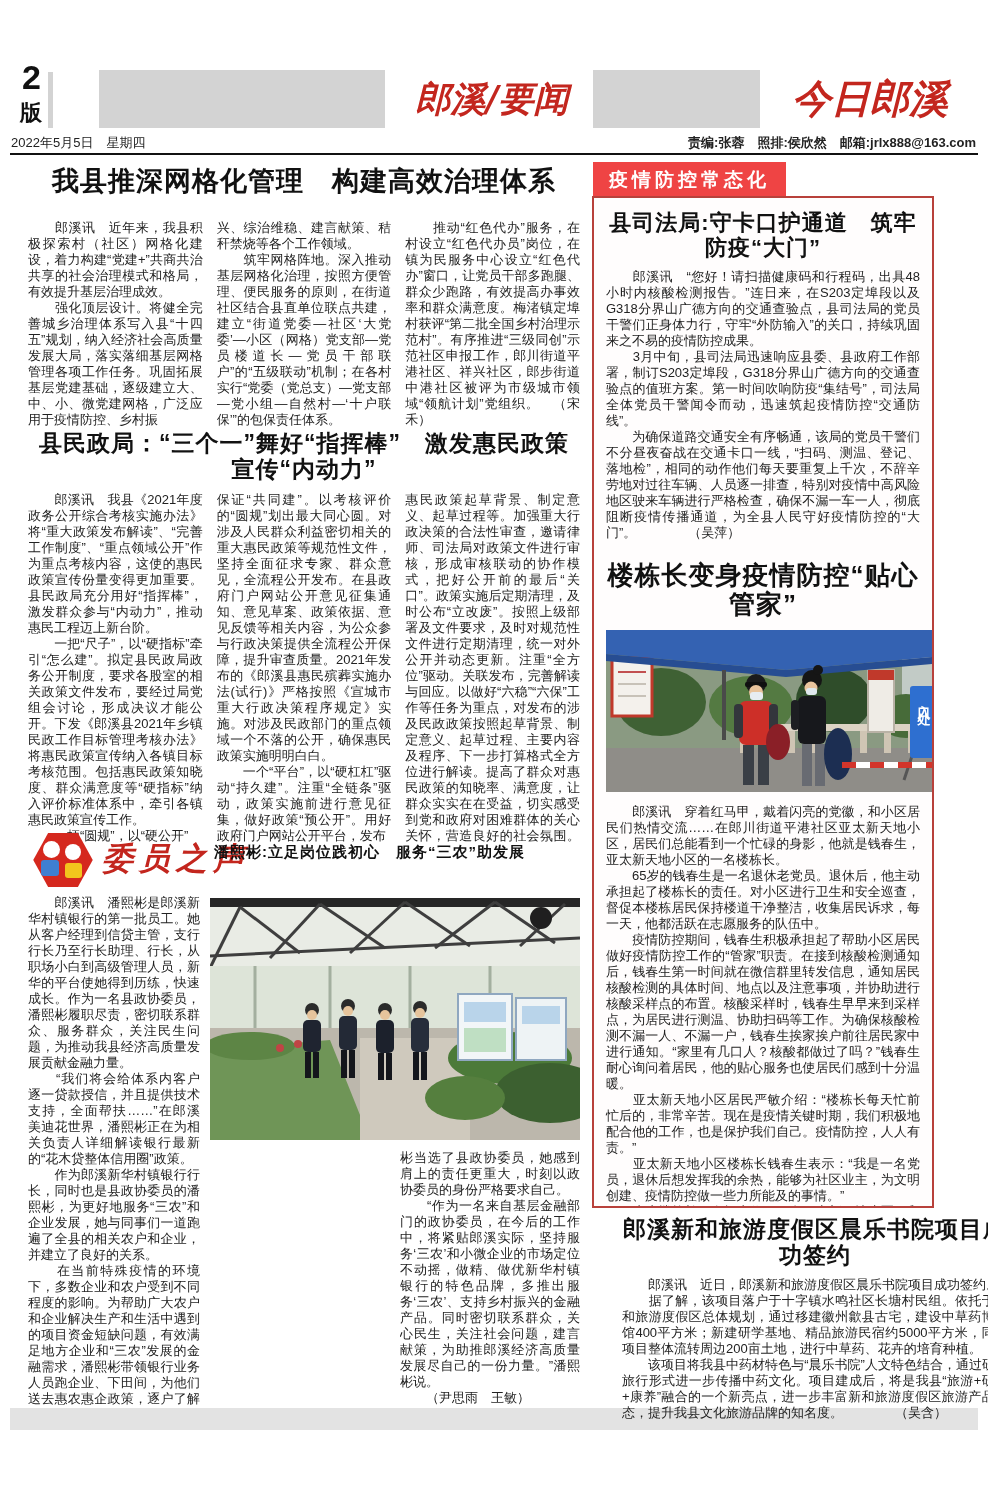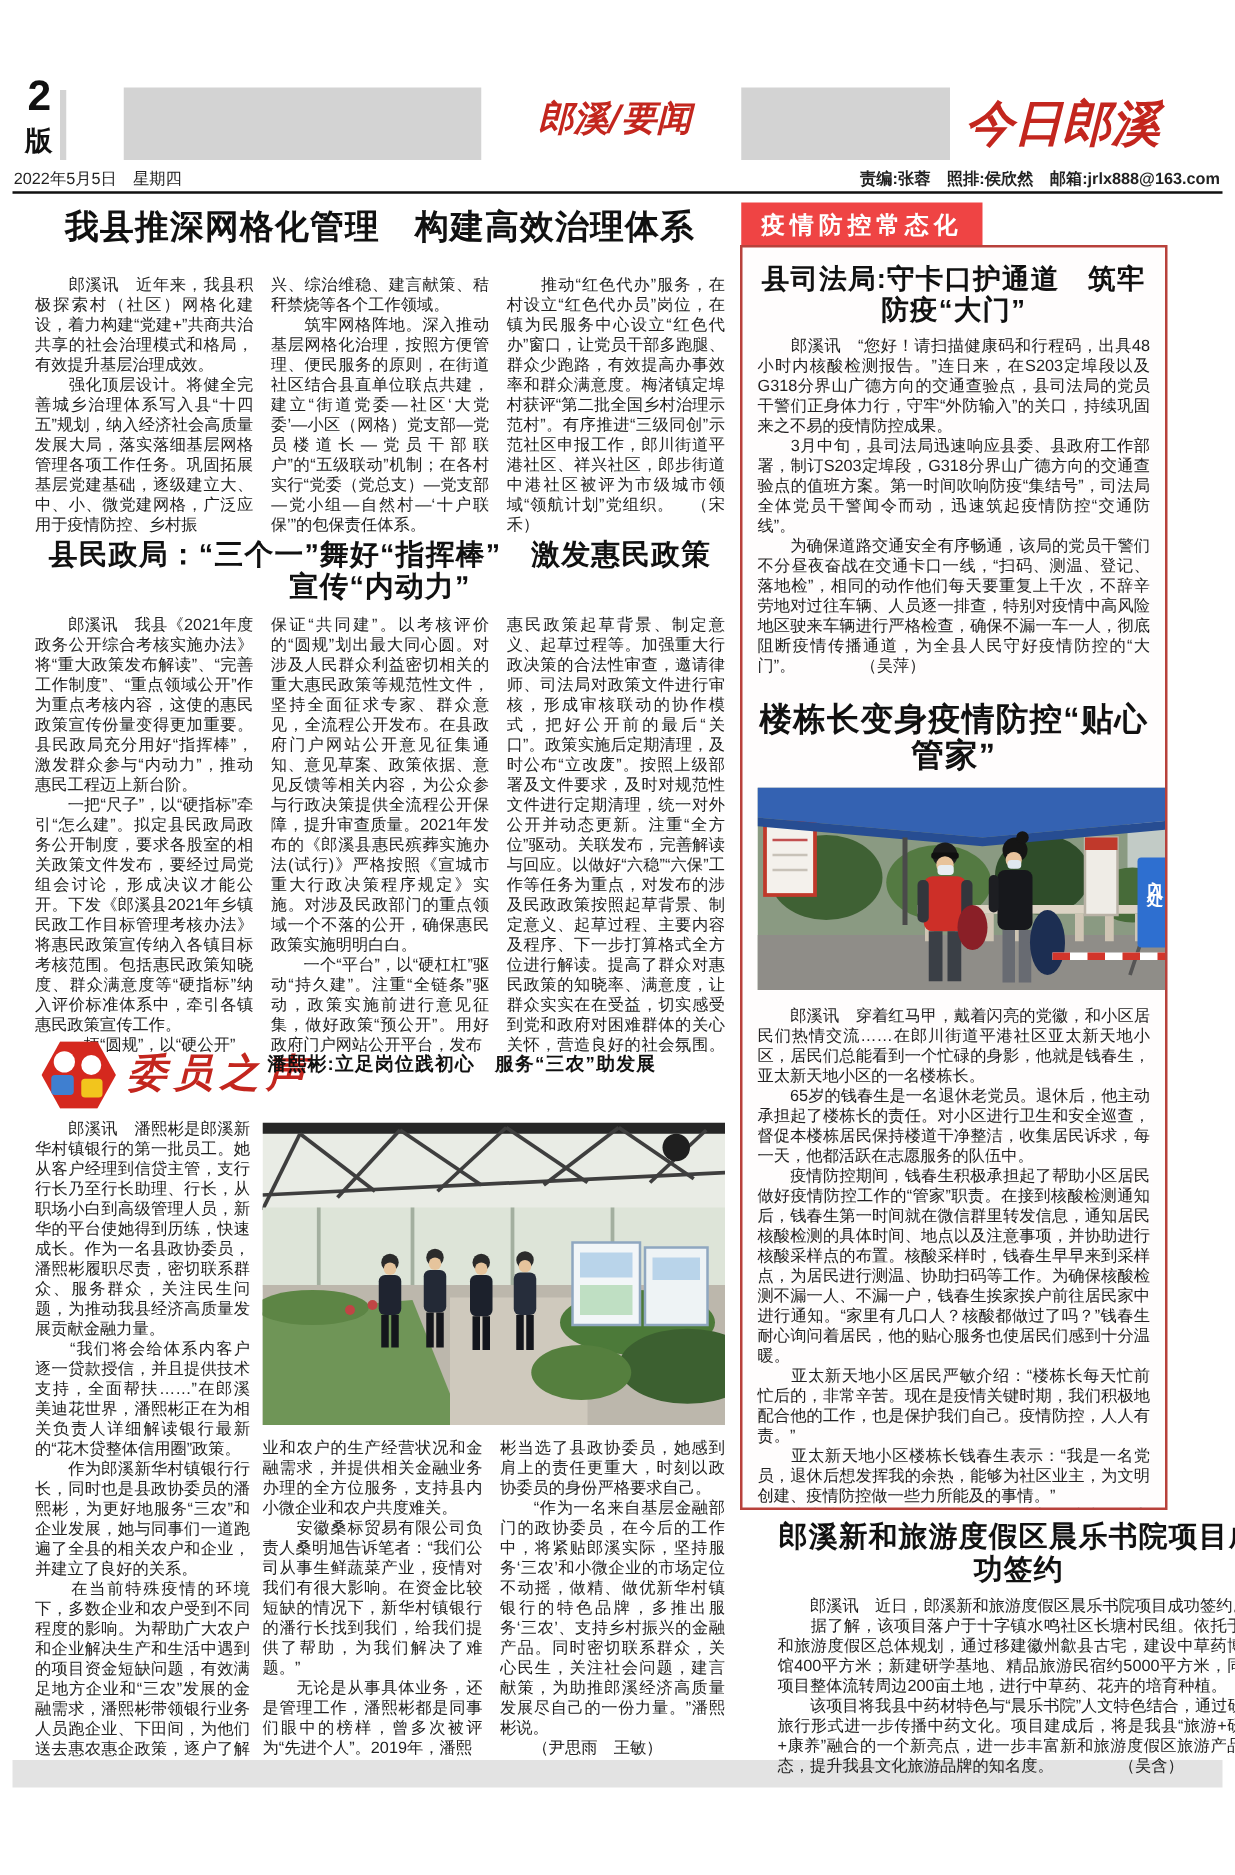--- a/index.html
+++ b/index.html
@@ -26,23 +26,23 @@
 <body>
 
 <div class="page">
 
   <div class="abs" style="left:10px;top:1408px;width:968px;height:22px;background:#e3e3e3;"></div>
 
   <div class="abs" style="left:22px;top:58px;font-size:34px;font-weight:bold;color:#111;">2</div>
   <div class="abs" style="left:20px;top:98px;font-size:22px;font-weight:bold;color:#111;">版</div>
   <div class="abs gray" style="left:48px;top:72px;width:5px;height:56px;"></div>
   <div class="abs gray" style="left:99px;top:70px;width:286px;height:58px;"></div>
-  <div class="abs masthead" style="left:396px;top:76px;width:192px;font-size:28px;text-align:center;">郎溪/要闻</div>
+  <div class="abs masthead" style="left:396px;top:76px;width:192px;font-size:35px;text-align:center;">郎溪/要闻</div>
   <div class="abs gray" style="left:593px;top:70px;width:167px;height:58px;"></div>
-  <div class="abs masthead" style="left:772px;top:72px;width:196px;font-size:39px;">今日郎溪</div>
+  <div class="abs masthead" style="left:772px;top:72px;width:196px;font-size:39px;text-align:center;">今日郎溪</div>
   <div class="abs dateline" style="left:11px;top:134px;">2022年5月5日　星期四</div>
   <div class="abs dateline" style="right:12px;top:134px;font-weight:bold;">责编:张蓉　照排:侯欣然　邮箱:jrlx888@163.com</div>
   <div class="abs rule" style="left:10px;top:153px;width:968px;height:2px;"></div>
 
   <div class="abs" style="left:28px;top:166px;width:552px;">
     <div class="headline" style="font-size:27px;">我县推深网格化管理　构建高效治理体系</div>
     <div class="cols" style="margin-top:23px;height:224px;justify-content:center;">
       <div class="col flow lbody">　　郎溪讯　近年来，我县积极探索村（社区）网格化建设，着力构建“党建+”共商共治共享的社会治理模式和格局，有效提升基层治理成效。
 　　强化顶层设计。将健全完善城乡治理体系写入县“十四五”规划，纳入经济社会高质量发展大局，落实落细基层网格管理各项工作任务。巩固拓展基层党建基础，逐级建立大、中、小、微党建网格，广泛应用于疫情防控、乡村振</div>
       <div class="col flow lbody">兴、综治维稳、建言献策、秸秆禁烧等各个工作领域。
@@ -147,23 +147,20 @@
             <circle cx="210" cy="110" r="7" fill="#2b2b2b"></circle>
             <circle cx="210" cy="115" r="5" fill="#e6c49c"></circle>
             <rect x="201" y="120" width="18" height="34" rx="5" fill="#262d3b"></rect>
             <rect x="203" y="154" width="6" height="28" fill="#14161c"></rect>
             <rect x="211" y="154" width="6" height="28" fill="#14161c"></rect>
           </g>
       </g>
     </svg>
   </div>
 
-  <div class="abs flow lbody" style="left:210px;top:1150px;width:176px;height:256px;overflow:hidden;">业和农户的生产经营状况和金融需求，并提供相关金融业务办理的全方位服务，支持县内小微企业和农户共度难关。
-　　安徽桑标贸易有限公司负责人桑明旭告诉笔者：“我们公司从事生鲜蔬菜产业，疫情对我们有很大影响。在资金比较短缺的情况下，新华村镇银行的潘行长找到我们，给我们提供了帮助，为我们解决了难题。”
-　　无论是从事具体业务，还是管理工作，潘熙彬都是同事们眼中的榜样，曾多次被评为“先进个人”。2019年，潘熙</div>
   <div class="abs flow lbody" style="left:400px;top:1150px;width:180px;height:256px;overflow:hidden;">彬当选了县政协委员，她感到肩上的责任更重大，时刻以政协委员的身份严格要求自己。
 　　“作为一名来自基层金融部门的政协委员，在今后的工作中，将紧贴郎溪实际，坚持服务‘三农’和小微企业的市场定位不动摇，做精、做优新华村镇银行的特色品牌，多推出服务‘三农’、支持乡村振兴的金融产品。同时密切联系群众，关心民生，关注社会问题，建言献策，为助推郎溪经济高质量发展尽自己的一份力量。”潘熙彬说。
 　　（尹思雨　王敏）</div>
 
   <div class="abs banner" style="left:593px;top:162px;">疫情防控常态化</div>
 
   <div class="abs rbox" style="left:592px;top:196px;width:342px;height:1012px;">
     <div class="headline" style="font-size:22px;margin-top:4px;">县司法局:守卡口护通道　筑牢防疫“大门”</div>
     <div class="flow rbody" style="margin-top:8px;">　　郎溪讯　“您好！请扫描健康码和行程码，出具48小时内核酸检测报告。”连日来，在S203定埠段以及G318分界山广德方向的交通查验点，县司法局的党员干警们正身体力行，守牢“外防输入”的关口，持续巩固来之不易的疫情防控成果。
 　　3月中旬，县司法局迅速响应县委、县政府工作部署，制订S203定埠段，G318分界山广德方向的交通查验点的值班方案。第一时间吹响防疫“集结号”，司法局全体党员干警闻令而动，迅速筑起疫情防控“交通防线”。

